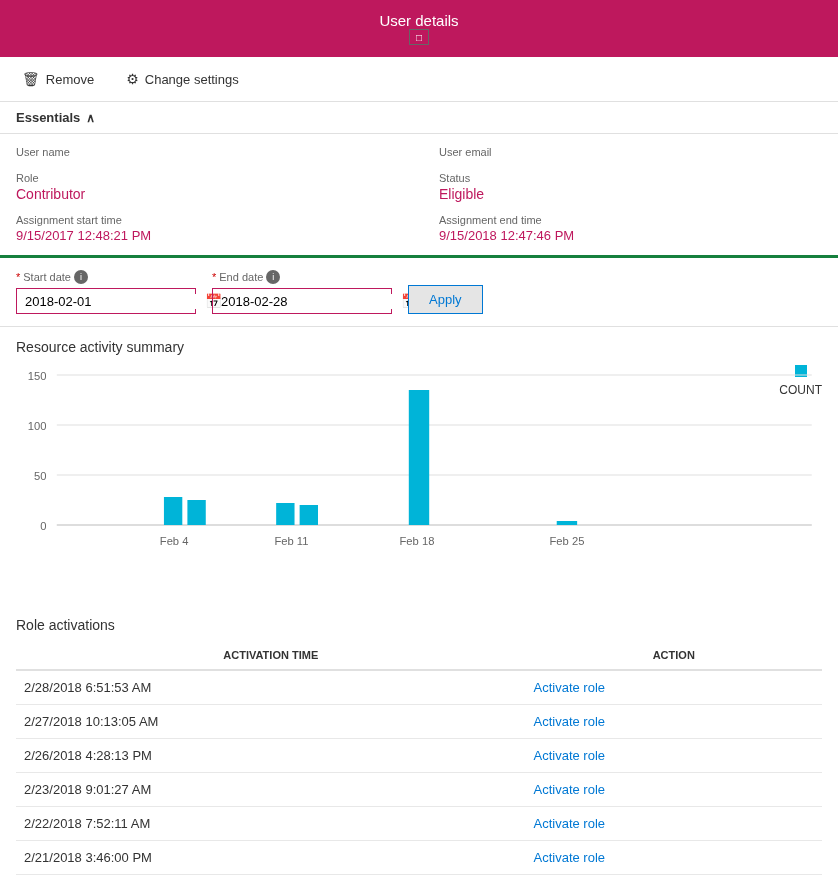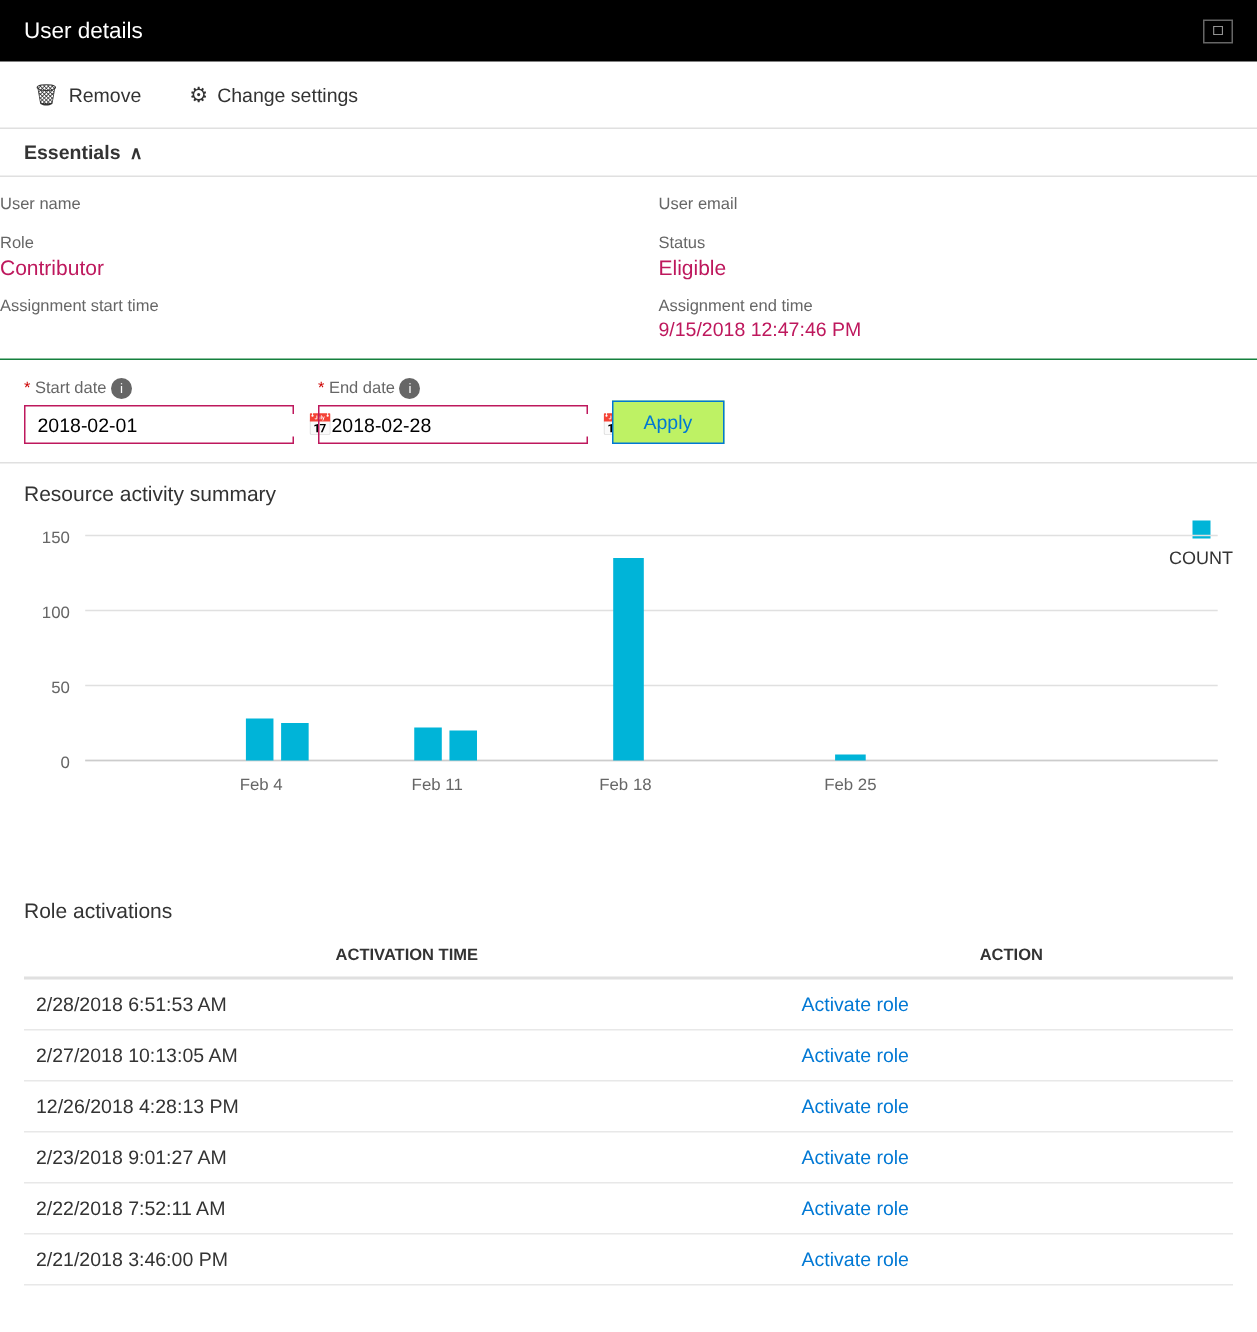--- a/index.html
+++ b/index.html
@@ -45,22 +45,22 @@
       display: flex;
       align-items: center;
       gap: 6px;
       border-bottom: 1px solid #e0e0e0;
       font-size: 13px;
       font-weight: 600;
     }
     .essentials-chevron { cursor: pointer; font-size: 12px; }
 
     .essentials-content {
-      padding: 12px 0;
-      border-bottom: 1px solid #15803d;
+      padding: 12px 16px;
+      border-bottom: 3px solid #15803d;
     }
     .essentials-grid {
       display: grid;
       grid-template-columns: 1fr 1fr;
       gap: 12px 40px;
     }
     .field-label { font-size: 11px; color: #666; margin-bottom: 2px; }
     .field-value { font-size: 13px; color: #be185d; }
     .field-value.large { font-size: 14px; font-weight: 500; }
 
@@ -83,21 +83,21 @@
       display: flex;
       align-items: center;
       border: 1px solid #be185d;
       padding: 4px 8px;
       width: 180px;
       gap: 4px;
     }
     .date-input { border: none; outline: none; font-size: 13px; flex: 1; }
     .cal-icon { font-size: 14px; color: #555; cursor: pointer; }
     .apply-btn {
-      background: #bef264;
+      background: #e5e5e5;
       border: 1px solid #0078d4;
       color: #0078d4;
       padding: 6px 20px;
       cursor: pointer;
       font-size: 13px;
     }
 
     
     .chart-section { padding: 12px 16px 0 16px; }
     .chart-title { font-size: 14px; font-weight: 400; margin-bottom: 10px; }
@@ -114,21 +114,21 @@
     .table-title { font-size: 14px; font-weight: 400; margin-bottom: 10px; }
     table { width: 100%; border-collapse: collapse; }
     .table-header { font-size: 11px; font-weight: 700; color: #333; text-transform: uppercase; border-bottom: 2px solid #e0e0e0; }
     .table-header th { padding: 6px 8px 8px 8px; text-align: center; }
     .table-row td { padding: 9px 8px; border-bottom: 1px solid #e8e8e8; font-size: 13px; margin-left: 22px; }
     .action-link { color: #0078d4; text-decoration: none; cursor: pointer; }
   </style>
 </head>
 <body>
 
-<div class="title-bar" style="background:#000000;">
+<div class="title-bar" style="background:#be185d;flex-direction:column;">
   <span class="title-bar-title">User details</span>
   <div class="title-bar-controls">
     <button class="title-bar-btn">
       <span>□</span>
     </button>
   </div>
 </div>
 
 <div class="toolbar">
   <button class="toolbar-btn">
@@ -162,20 +162,21 @@
       <div class="field-label">Role</div>
       <div class="field-value large">Contributor</div>
     </div>
     <div>
       <div class="field-label">Status</div>
       <div class="field-value large">Eligible</div>
     </div>
 
     <div>
       <div class="field-label">Assignment start time</div>
+      <div class="field-value">9/15/2017 12:48:21 PM</div>
     </div>
     <div>
       <div class="field-label">Assignment end time</div>
       <div class="field-value">9/15/2018 12:47:46 PM</div>
     </div>
   </div>
 </div>
 
 <div class="date-filter">
   <div class="date-field">
@@ -258,21 +259,21 @@
     <tbody id="activations-tbody">
     <tr class="table-row">
     <td>2/28/2018 6:51:53 AM</td>
     <td><a class="action-link">Activate role</a></td>
   </tr>
         <tr class="table-row">
     <td>2/27/2018 10:13:05 AM</td>
     <td><a class="action-link">Activate role</a></td>
   </tr>
         <tr class="table-row">
-    <td>12/26/2018 4:28:13 PM</td>
+    <td>2/26/2018 4:28:13 PM</td>
     <td><a class="action-link">Activate role</a></td>
   </tr>
         <tr class="table-row">
     <td>2/23/2018 9:01:27 AM</td>
     <td><a class="action-link">Activate role</a></td>
   </tr>
         <tr class="table-row">
     <td>2/22/2018 7:52:11 AM</td>
     <td><a class="action-link">Activate role</a></td>
   </tr>

